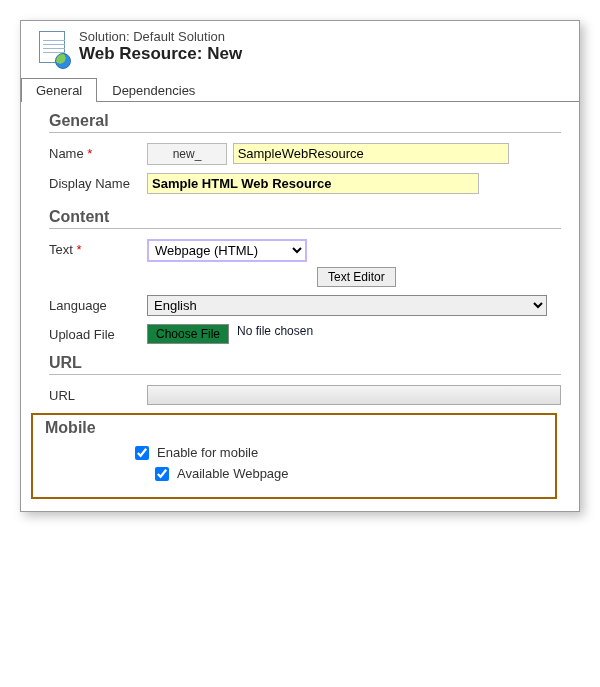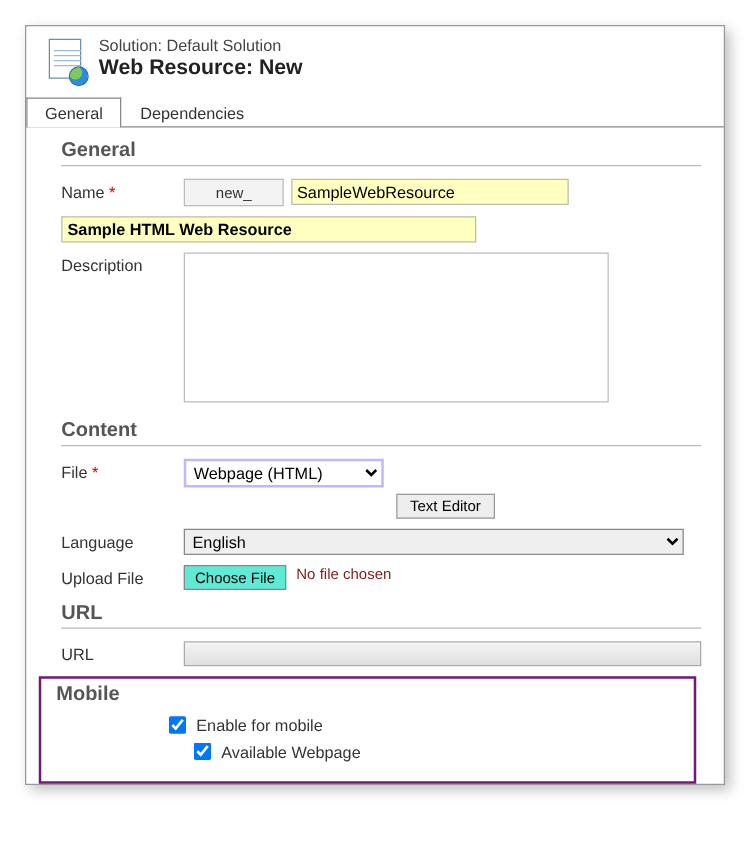--- a/index.html
+++ b/index.html
@@ -6,20 +6,21 @@
     body {
       font-family: "Segoe UI", Arial, sans-serif;
       background: #fff;
       padding: 20px;
       width: 600px;
     }
     .panel {
       border: 1px solid #999;
       box-shadow: 4px 4px 10px rgba(0,0,0,0.25);
       background: #fff;
+      padding-bottom: 12px;
     }
     .header {
       display: flex;
       padding: 8px 12px 8px 18px;
       align-items: flex-start;
       gap: 10px;
     }
     .doc-icon {
       width: 30px; height: 36px; position: relative; flex-shrink: 0; margin-top: 2px;
     }
@@ -73,55 +74,55 @@
     .prefix-box {
       display: inline-block; width: 80px; text-align: center;
       border: 1px solid #bbb; background: #f3f3f3; padding: 3px 0; font-size: 12px;
       margin-right: 2px;
     }
     input.text, textarea {
       font-family: inherit; font-size: 13px; padding: 2px 4px;
       border: 1px solid #bbb; background: #fff;
     }
     input.highlight { background: #ffffbf; }
-    .name-input { width: 222px; }
+    .name-input { width: 276px; }
     .display-input { width: 332px; font-weight: bold; }
     textarea.desc {
       width: 340px; height: 120px; resize: none;
     }
     .content-section { margin-top: 14px; }
     .type-row select {
       width: 160px; padding: 1px 2px; font-size: 13px;
       border: 2px solid #c4b5fd; background: #fff;
     }
     .btn {
       border: 1px solid #999; background: #eee; padding: 2px 10px; font-size: 12px;
       cursor: pointer;
       margin-top: 28px;
     }
     .lang-row select {
       width: 400px; padding: 1px 2px; font-size: 13px; border: 1px solid #888;
     }
     .file-row .btn-file {
-      border: 1px solid #888; background: #5eead4; padding: 2px 8px; font-size: 12px; cursor: pointer;
-    }
-    .file-status { font-size: 12px; color: #7f1d1d; margin-left: 8px; }
+      border: 1px solid #888; background: #15803d; padding: 2px 8px; font-size: 12px; cursor: pointer;
+    }
+    .file-status { font-size: 12px; color: #0f172a; margin-left: 8px; }
     .url-section { margin-top: 10px; }
     .url-bar {
       flex: 1; height: 20px; border: 1px solid #aaa;
       background: linear-gradient(#f4f4f4,#e0e0e0);
     }
     .mobile-section {
-      border: 2px solid #701a75; margin: 8px 22px 0 10px; padding: 4px 12px 10px 12px;
+      border: 2px solid #a16207; margin: 8px 22px 0 10px; padding: 4px 12px 10px 12px;
     }
     .mobile-head {
       color: #555; font-size: 16px; font-weight: 600; margin-bottom: 8px;
     }
     .check-row {
-      display: flex; font-size: 13px; color: #333; margin-left: 90px;
+      display: flex; align-items: center; font-size: 13px; color: #333; margin-left: 90px;
       margin-bottom: 6px; gap: 8px;
     }
     .check-row.indent { margin-left: 110px; }
     input[type=checkbox] { width: 14px; height: 14px; }
   </style>
 </head>
 <body>
 
 <div class="panel">
 
@@ -155,34 +156,31 @@
       <div class="label">
         <span>Name</span><span class="req"> *</span>
       </div>
       <div>
         <span class="prefix-box">new_</span>
         <input class="text highlight name-input" value="SampleWebResource" style="">
       </div>
     </div>
 
     <div class="row">
+      <div class="label">Display Name</div>
       <input class="text highlight display-input" value="Sample HTML Web Resource" style="">
     </div>
 
-    <div class="row">
-      <div class="label">Description</div>
-      <textarea class="desc" style=""></textarea>
-    </div>
 
     <div class="content-section">
       <div class="section-head">Content</div>
 
       <div class="row type-row">
         <div class="label">
-          <span>File</span><span class="req"> *</span>
+          <span>Text</span><span class="req"> *</span>
         </div>
         <select>
           <option>Webpage (HTML)</option>
         </select>
         <span style="width:10px"></span>
         <button class="btn">Text Editor</button>
       </div>
 
       <div class="row lang-row">
         <div class="label">Language</div>

